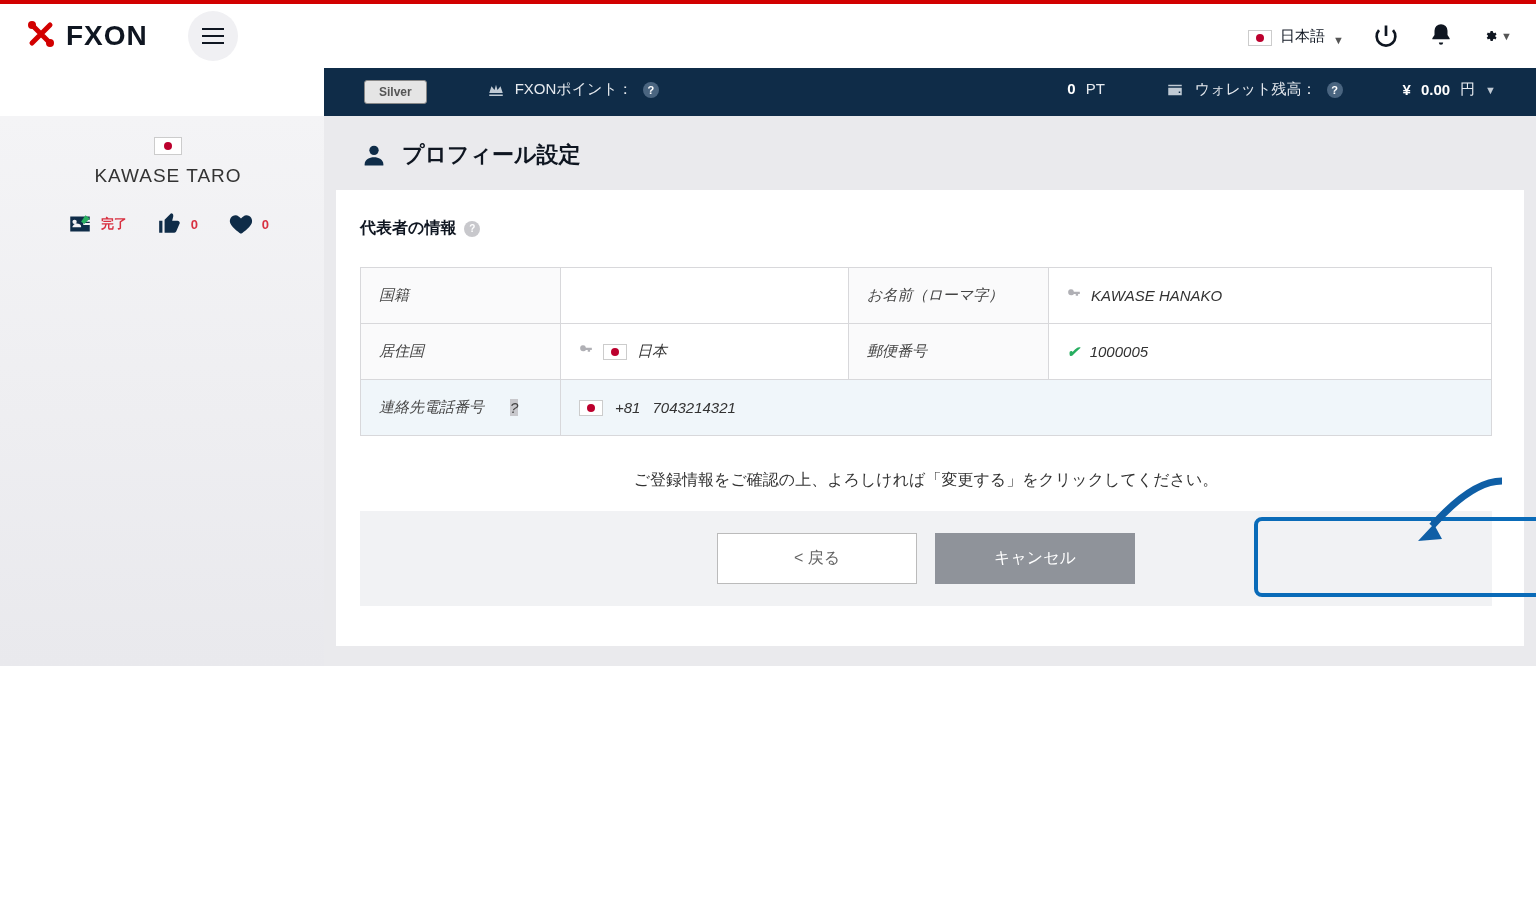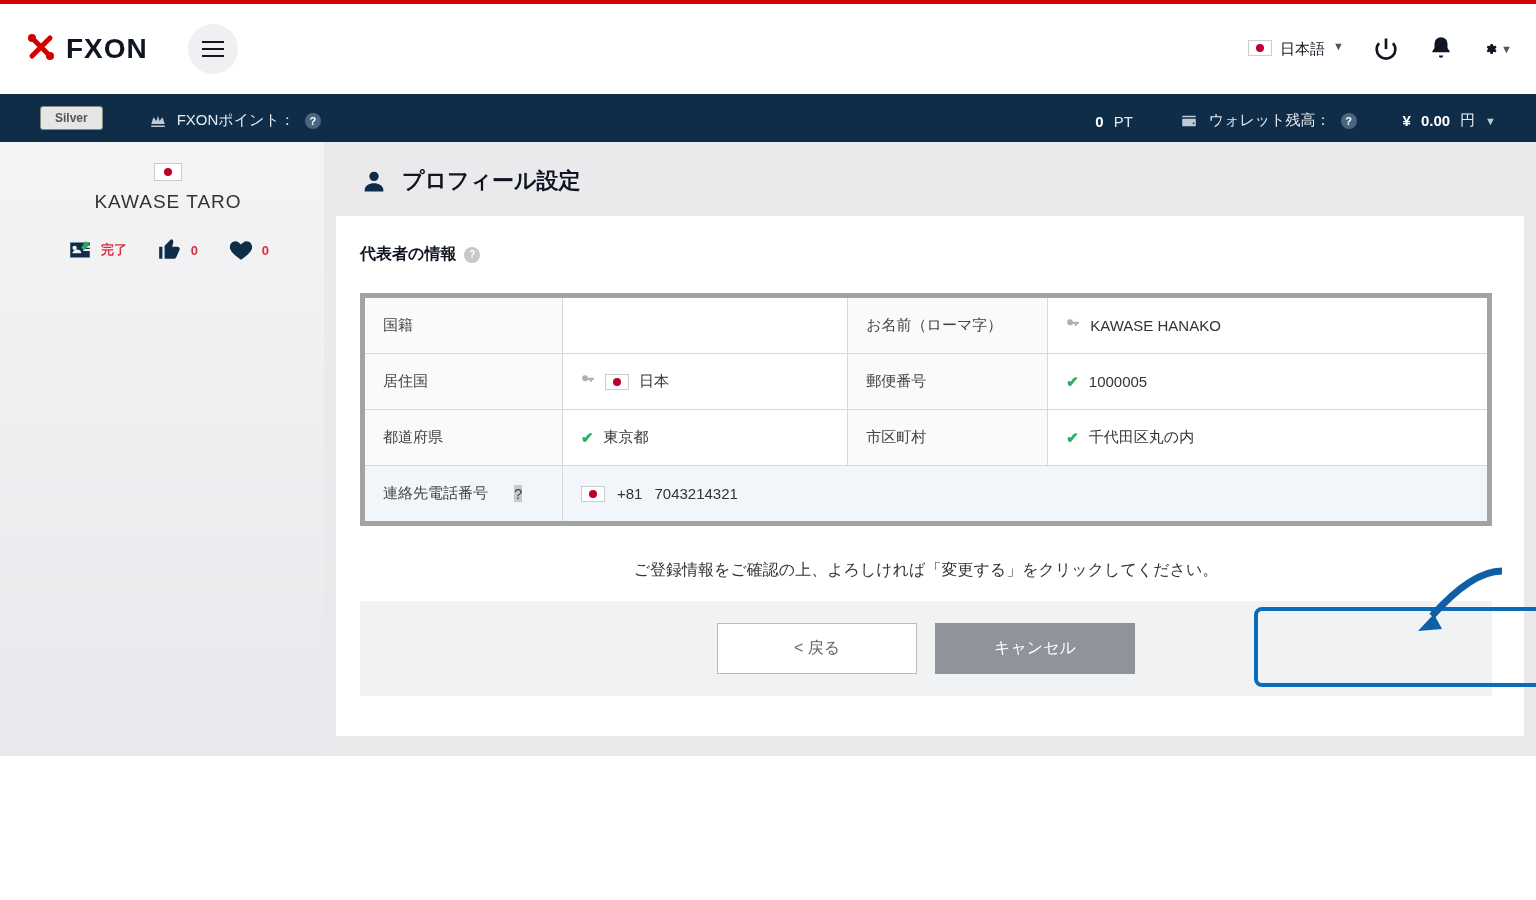--- a/index.html
+++ b/index.html
@@ -9,53 +9,54 @@
       width: 1536px;
       overflow-x: hidden;
     }
     .red-bar { height: 4px; background: #d20000; }
     
     
     .header {
       display: flex;
       align-items: center;
       justify-content: space-between;
-      padding: 20px 24px;
+      padding: 7px 24px;
       background: #fff;
     }
     .header-left { display: flex; align-items: center; gap: 40px; }
     .logo { display: flex; align-items: center; gap: 8px; font-size: 28px; font-weight: 700; color: #0f1621; letter-spacing: 1px; }
     .logo-mark { color: #d20000; font-size: 30px; display: inline-block; line-height: 1; }
     .hamburger {
       width: 50px; height: 50px;
       border-radius: 50%;
       background: #f0f0f3;
       display: flex; align-items: center; justify-content: center;
       cursor: pointer;
     }
     .hamburger-lines {
       width: 22px; height: 16px;
       display: flex; flex-direction: column; justify-content: space-between;
     }
     .hamburger-lines span { height: 2px; background: #0f1621; width: 100%; }
     .header-right { display: flex; align-items: center; gap: 28px; }
-    .lang-selector { display: flex; align-items: flex-start; gap: 8px; font-size: 15px; color: #0f1621; cursor: pointer; }
+    .lang-selector { display: flex; align-items: flex-end; gap: 8px; font-size: 15px; color: #0f1621; cursor: pointer; }
     .flag-jp { width: 24px; height: 16px; border: 1px solid #ccc; background: #fff; display: inline-flex; align-items: center; justify-content: center; }
     .flag-jp::after { content: ""; width: 8px; height: 8px; background: #bc002d; border-radius: 50%; }
     .header-icon { width: 28px; height: 28px; cursor: pointer; color: #0f1621; }
     .chevron-down { font-size: 11px; color: #555; }
 
     
     .info-bar {
       background: #0f2c48;
       color: #fff;
       display: flex;
-      align-items: flex-end;
+      align-items: flex-start;
       padding: 12px 40px;
-      gap: 46px;
+      gap: 60px;
+      margin-left: 324px;
     }
     .badge-silver {
       background: #e5e5e5;
       color: #555;
       font-size: 12px;
       font-weight: 600;
       padding: 4px 14px;
       border-radius: 3px;
       border: 1px solid #888;
     }
@@ -117,21 +118,21 @@
 
     .card {
       background: #fff;
       margin: 0 12px 20px 12px;
       padding: 28px 32px 40px 24px;
     }
     .section-label { font-size: 16px; color: #0f1621; font-weight: 600; display: flex; align-items: center; gap: 8px; margin-bottom: 28px; }
     .section-label .help-circle { width: 16px; height: 16px; border-radius: 50%; background: #c8c8cc; color: #fff; font-size: 10px; display: inline-flex; align-items: center; justify-content: center; font-weight: 700; }
 
     
-    table.profile { width: 100%; border-collapse: collapse; border: 5px solid #a3a3a3; }
+    table.profile { width: 100%; border-collapse: collapse; border: 1px solid #a3a3a3; font-style: italic; }
     table.profile td {
       border: 1px solid #d8d8db;
       padding: 18px 18px;
       font-size: 15px;
       color: #222;
       vertical-align: middle;
     }
     table.profile td.label-cell { background: #fafafb; color: #444; width: 200px; }
     table.profile td.wide-label { width: 200px; }
     .field-value { display: flex; align-items: center; gap: 10px; color: #333; }
@@ -344,36 +345,20 @@
             </div>
           </td>
           <td class="label-cell wide-label">郵便番号</td>
           <td>
             <div class="field-value">
               <span class="chk">✔</span>
               <span>1000005</span>
             </div>
           </td>
         </tr>
-        <tr>
-          <td class="label-cell">都道府県</td>
-          <td>
-            <div class="field-value">
-              <span class="chk">✔</span>
-              <span>東京都</span>
-            </div>
-          </td>
-          <td class="label-cell wide-label">市区町村</td>
-          <td>
-            <div class="field-value">
-              <span class="chk">✔</span>
-              <span>千代田区丸の内</span>
-            </div>
-          </td>
-        </tr>
         <tr class="phone-row">
           <td class="label-cell">
             <span class="label-help">
               <span>連絡先電話番号</span>
               <span class="help-circle" style="background:#c8c8cc;">?</span>
             </span>
           </td>
           <td colspan="3">
             <div class="phone-val">
               <span class="flag-jp"></span>

